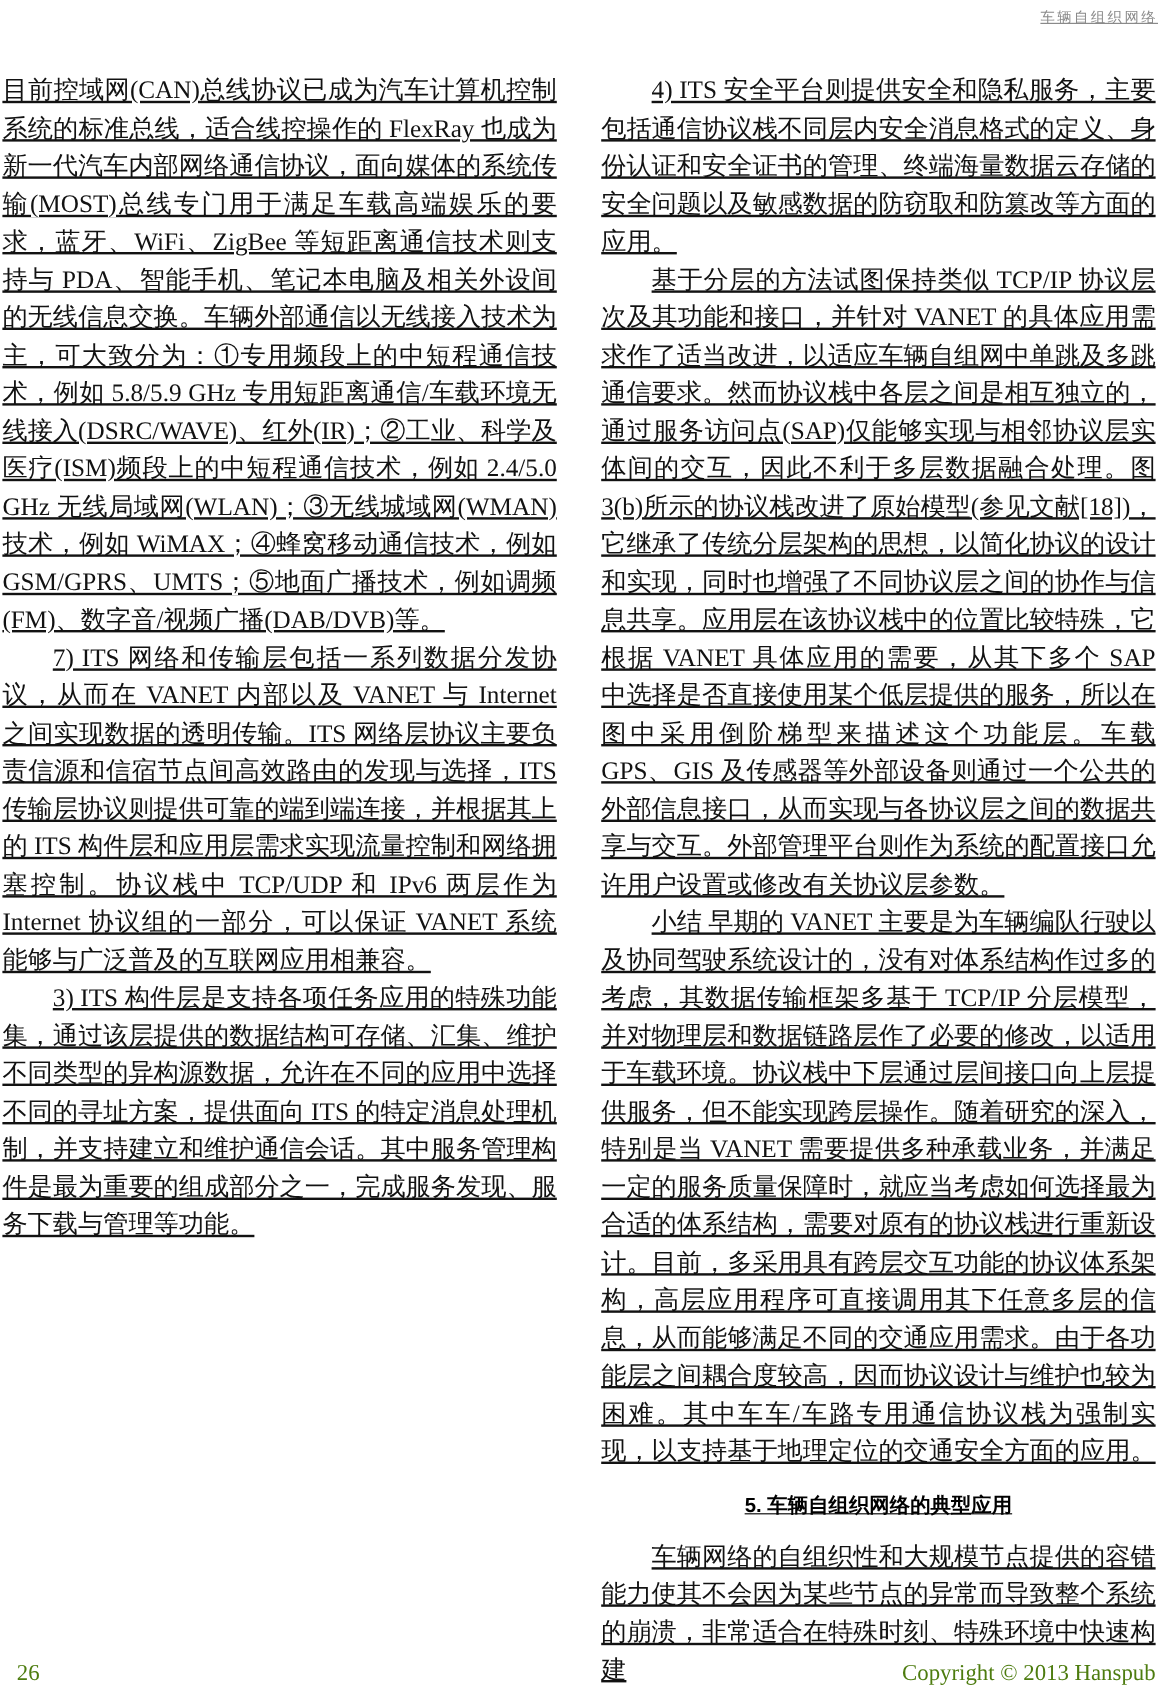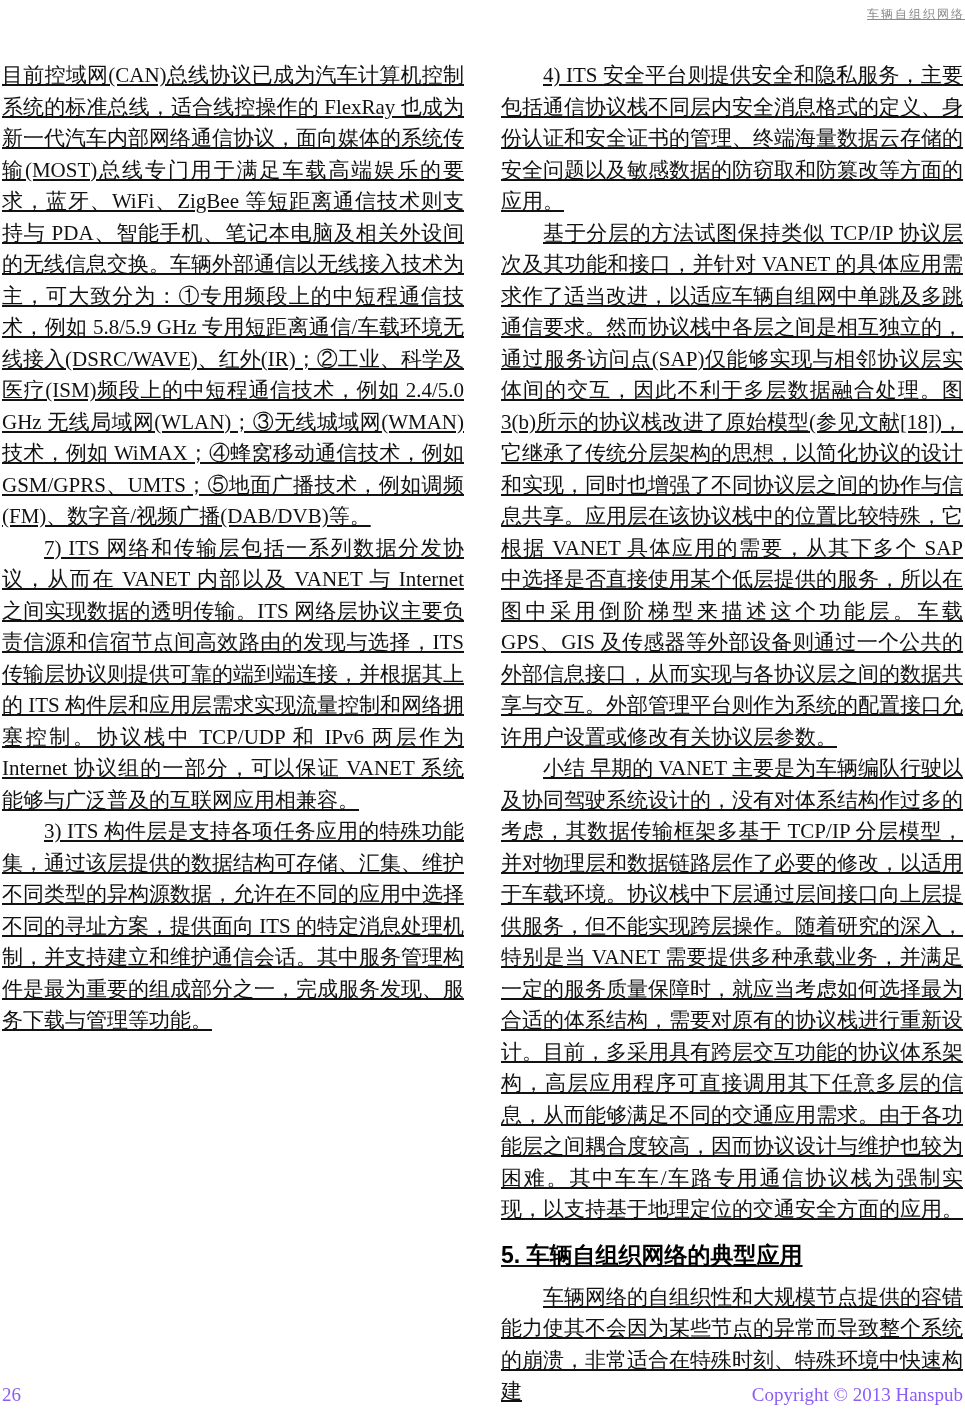--- a/index.html
+++ b/index.html
@@ -46,37 +46,37 @@
   .col p.para {
     margin: 0;
     text-indent: 0;
   }
   .col p.para.indent {
     text-indent: 2em;
   }
   .col h2.section-heading {
     font-family: "Liberation Sans", "DejaVu Sans", sans-serif;
     font-weight: bold;
-    font-size: 23px;
+    font-size: 17px;
     line-height: 30px;
     color: #000000;
     margin: 14px 0 12px 0;
-    text-align: left;
+    text-align: center;
     text-indent: 0;
   }
   .footer {
     position: absolute;
-    left: 2px;
+    left: 14px;
     right: 2px;
     bottom: 8px;
     display: flex;
     justify-content: space-between;
     align-items: center;
     font-size: 19px;
-    color: #8b5cf6;
+    color: #4d7c0f;
   }
 </style>
 </head>
 <body>
 
 <div class="page">
 
   <div class="running-header">车辆自组织网络</div>
 
   <div class="columns">

